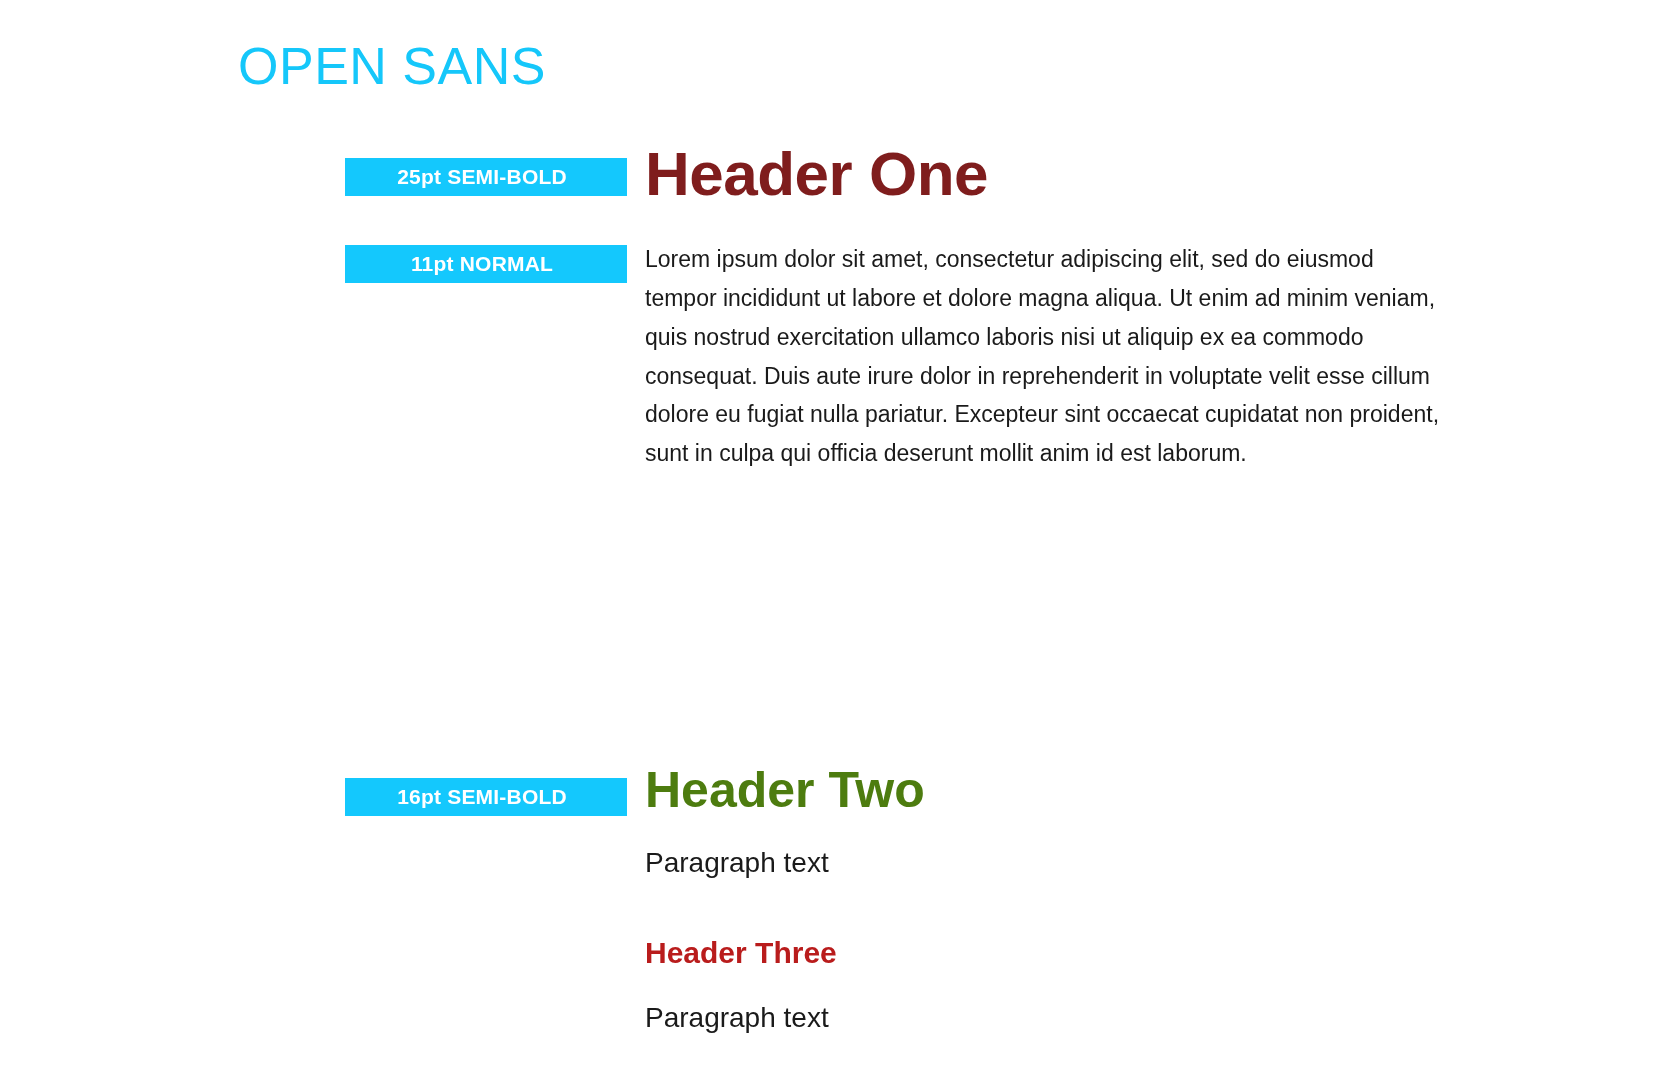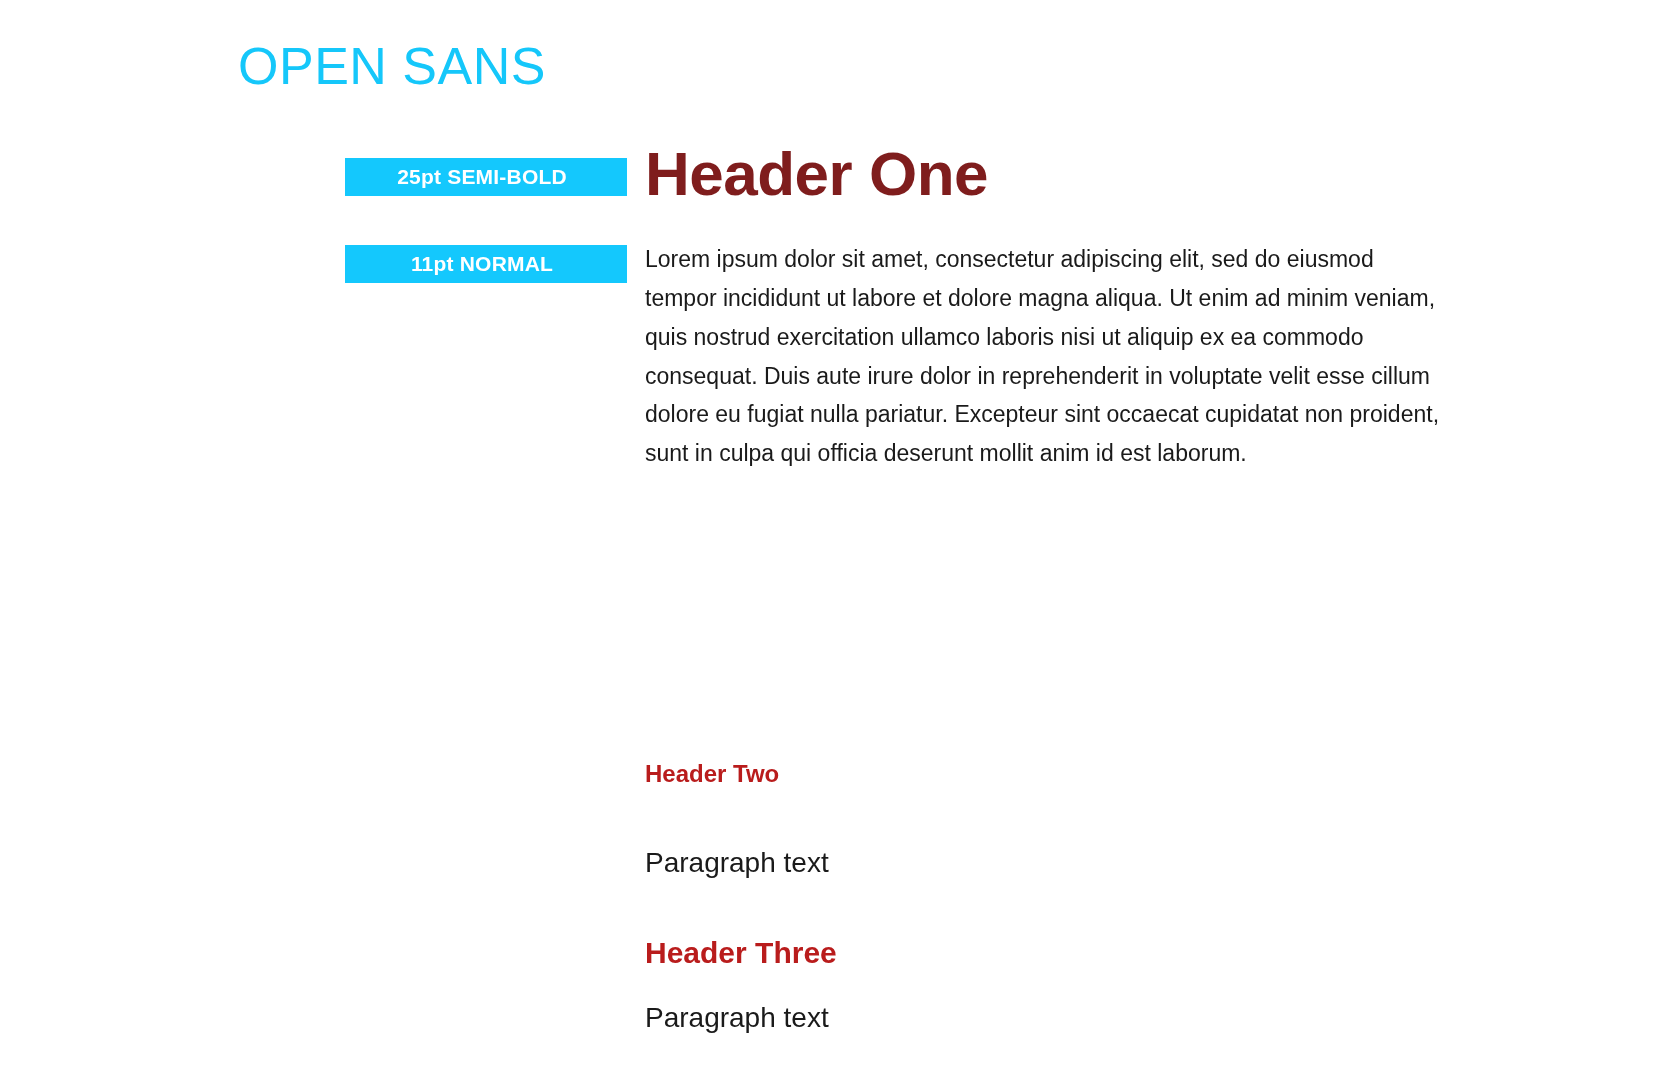--- a/index.html
+++ b/index.html
@@ -75,23 +75,23 @@
     font-size: 23px;
     font-weight: 400;
     color: #1a1a1a;
     line-height: 1.69;
   }
 
   .header-two {
     position: absolute;
     left: 645px;
     top: 760px;
-    font-size: 24px;
+    font-size: 50px;
     font-weight: bold;
-    color: #b91c1c;
+    color: #4d7c0f;
     line-height: 1.2;
     white-space: nowrap;
   }
 
   .para-two {
     position: absolute;
     left: 645px;
     top: 845px;
     font-size: 28px;
     font-weight: 400;
@@ -126,20 +126,21 @@
 <body>
 
 <div class="page">
 
   <div class="title">OPEN SANS</div>
 
   <div class="tag tag-h1">25pt SEMI-BOLD</div>
 
   <div class="tag tag-body">11pt NORMAL</div>
 
+  <div class="tag tag-h2">16pt SEMI-BOLD</div>
 
 
   <div class="header-one">Header One</div>
 
   <div class="body-text">Lorem ipsum dolor sit amet, consectetur adipiscing elit, sed do eiusmod tempor incididunt ut labore et dolore magna aliqua. Ut enim ad minim veniam, quis nostrud exercitation ullamco laboris nisi ut aliquip ex ea commodo consequat. Duis aute irure dolor in reprehenderit in voluptate velit esse cillum dolore eu fugiat nulla pariatur. Excepteur sint occaecat cupidatat non proident, sunt in culpa qui officia deserunt mollit anim id est laborum.</div>
 
   <div class="header-two">Header Two</div>
 
   <div class="para-two">Paragraph text</div>
 

